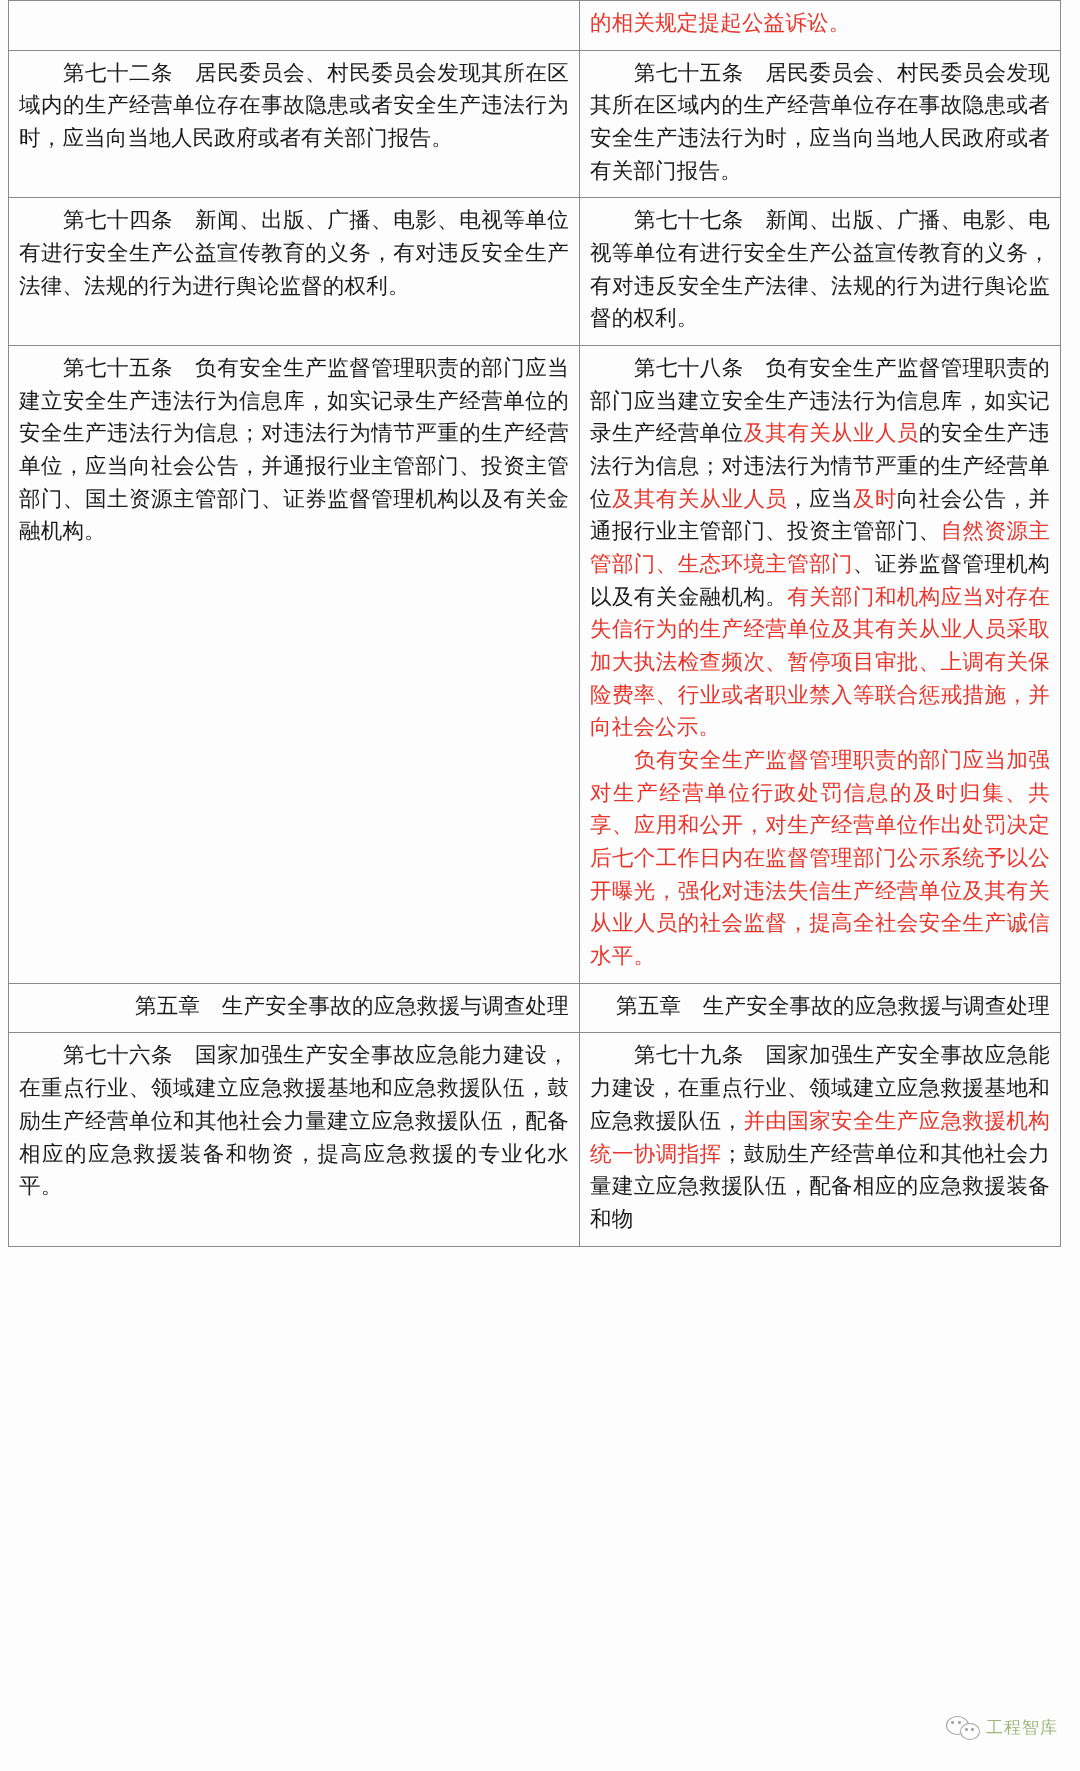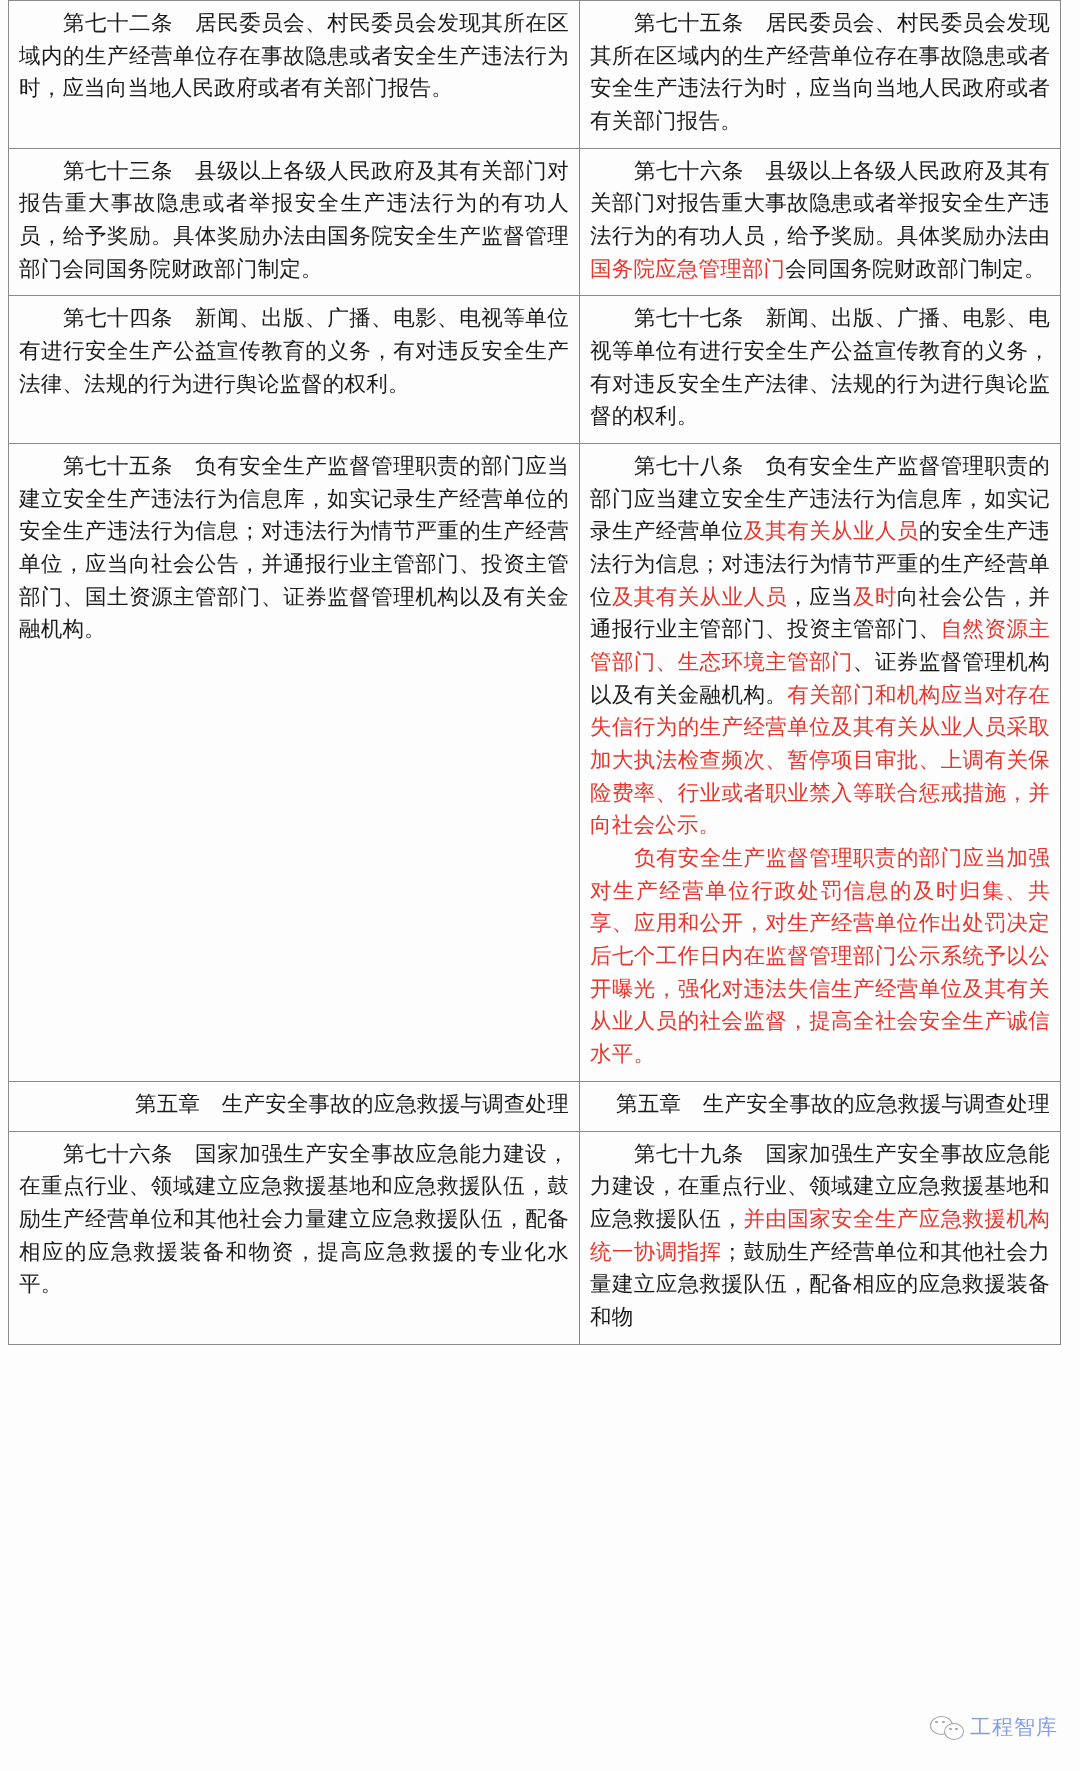--- a/index.html
+++ b/index.html
@@ -89,52 +89,52 @@
     border-radius: 50%;
   }
   .wm-badge .b1 { width: 21px; height: 17px; left: 0;  top: 2px; }
   .wm-badge .b2 { width: 18px; height: 15px; left: 14px; top: 9px; }
   .wm-badge .d { position: absolute; width: 2.6px; height: 2.6px; background:#5c5c5c; border-radius:50%; }
   .wm-badge .d1 { left: 5px;  top: 7px; }
   .wm-badge .d2 { left: 12px; top: 7px; }
   .wm-badge .d3 { left: 19px; top: 14px; }
   .wm-badge .d4 { left: 25px; top: 14px; }
   .wm-text {
-    font-size: 21px;
-    color: #1d4ed8;
+    font-size: 17px;
+    color: #4d7c0f;
     letter-spacing: 1px;
     white-space: nowrap;
   }
 </style>
 </head>
 <body>
 
 <div class="page">
 
   <table class="cmp">
     <tbody>
 
+      <tr>
+        <td class="col-left cut-left">
+          <p class="para"></p>
+        </td>
+        <td class="col-right cut-right">
+          <p class="para chg">的相关规定提起公益诉讼。</p>
+        </td>
+      </tr>
 
       <tr>
         <td class="col-left">
           <p class="para indent">第七十二条　居民委员会、村民委员会发现其所在区域内的生产经营单位存在事故隐患或者安全生产违法行为时，应当向当地人民政府或者有关部门报告。</p>
         </td>
         <td class="col-right">
           <p class="para indent">第七十五条　居民委员会、村民委员会发现其所在区域内的生产经营单位存在事故隐患或者安全生产违法行为时，应当向当地人民政府或者有关部门报告。</p>
         </td>
       </tr>
 
-      <tr>
-        <td class="col-left">
-          <p class="para indent">第七十三条　县级以上各级人民政府及其有关部门对报告重大事故隐患或者举报安全生产违法行为的有功人员，给予奖励。具体奖励办法由国务院安全生产监督管理部门会同国务院财政部门制定。</p>
-        </td>
-        <td class="col-right">
-          <p class="para indent"><span>第七十六条　县级以上各级人民政府及其有关部门对报告重大事故隐患或者举报安全生产违法行为的有功人员，给予奖励。具体奖励办法由</span><span class="chg">国务院应急管理部门</span><span>会同国务院财政部门制定。</span></p>
-        </td>
-      </tr>
 
       <tr>
         <td class="col-left">
           <p class="para indent">第七十四条　新闻、出版、广播、电影、电视等单位有进行安全生产公益宣传教育的义务，有对违反安全生产法律、法规的行为进行舆论监督的权利。</p>
         </td>
         <td class="col-right">
           <p class="para indent">第七十七条　新闻、出版、广播、电影、电视等单位有进行安全生产公益宣传教育的义务，有对违反安全生产法律、法规的行为进行舆论监督的权利。</p>
         </td>
       </tr>
 

